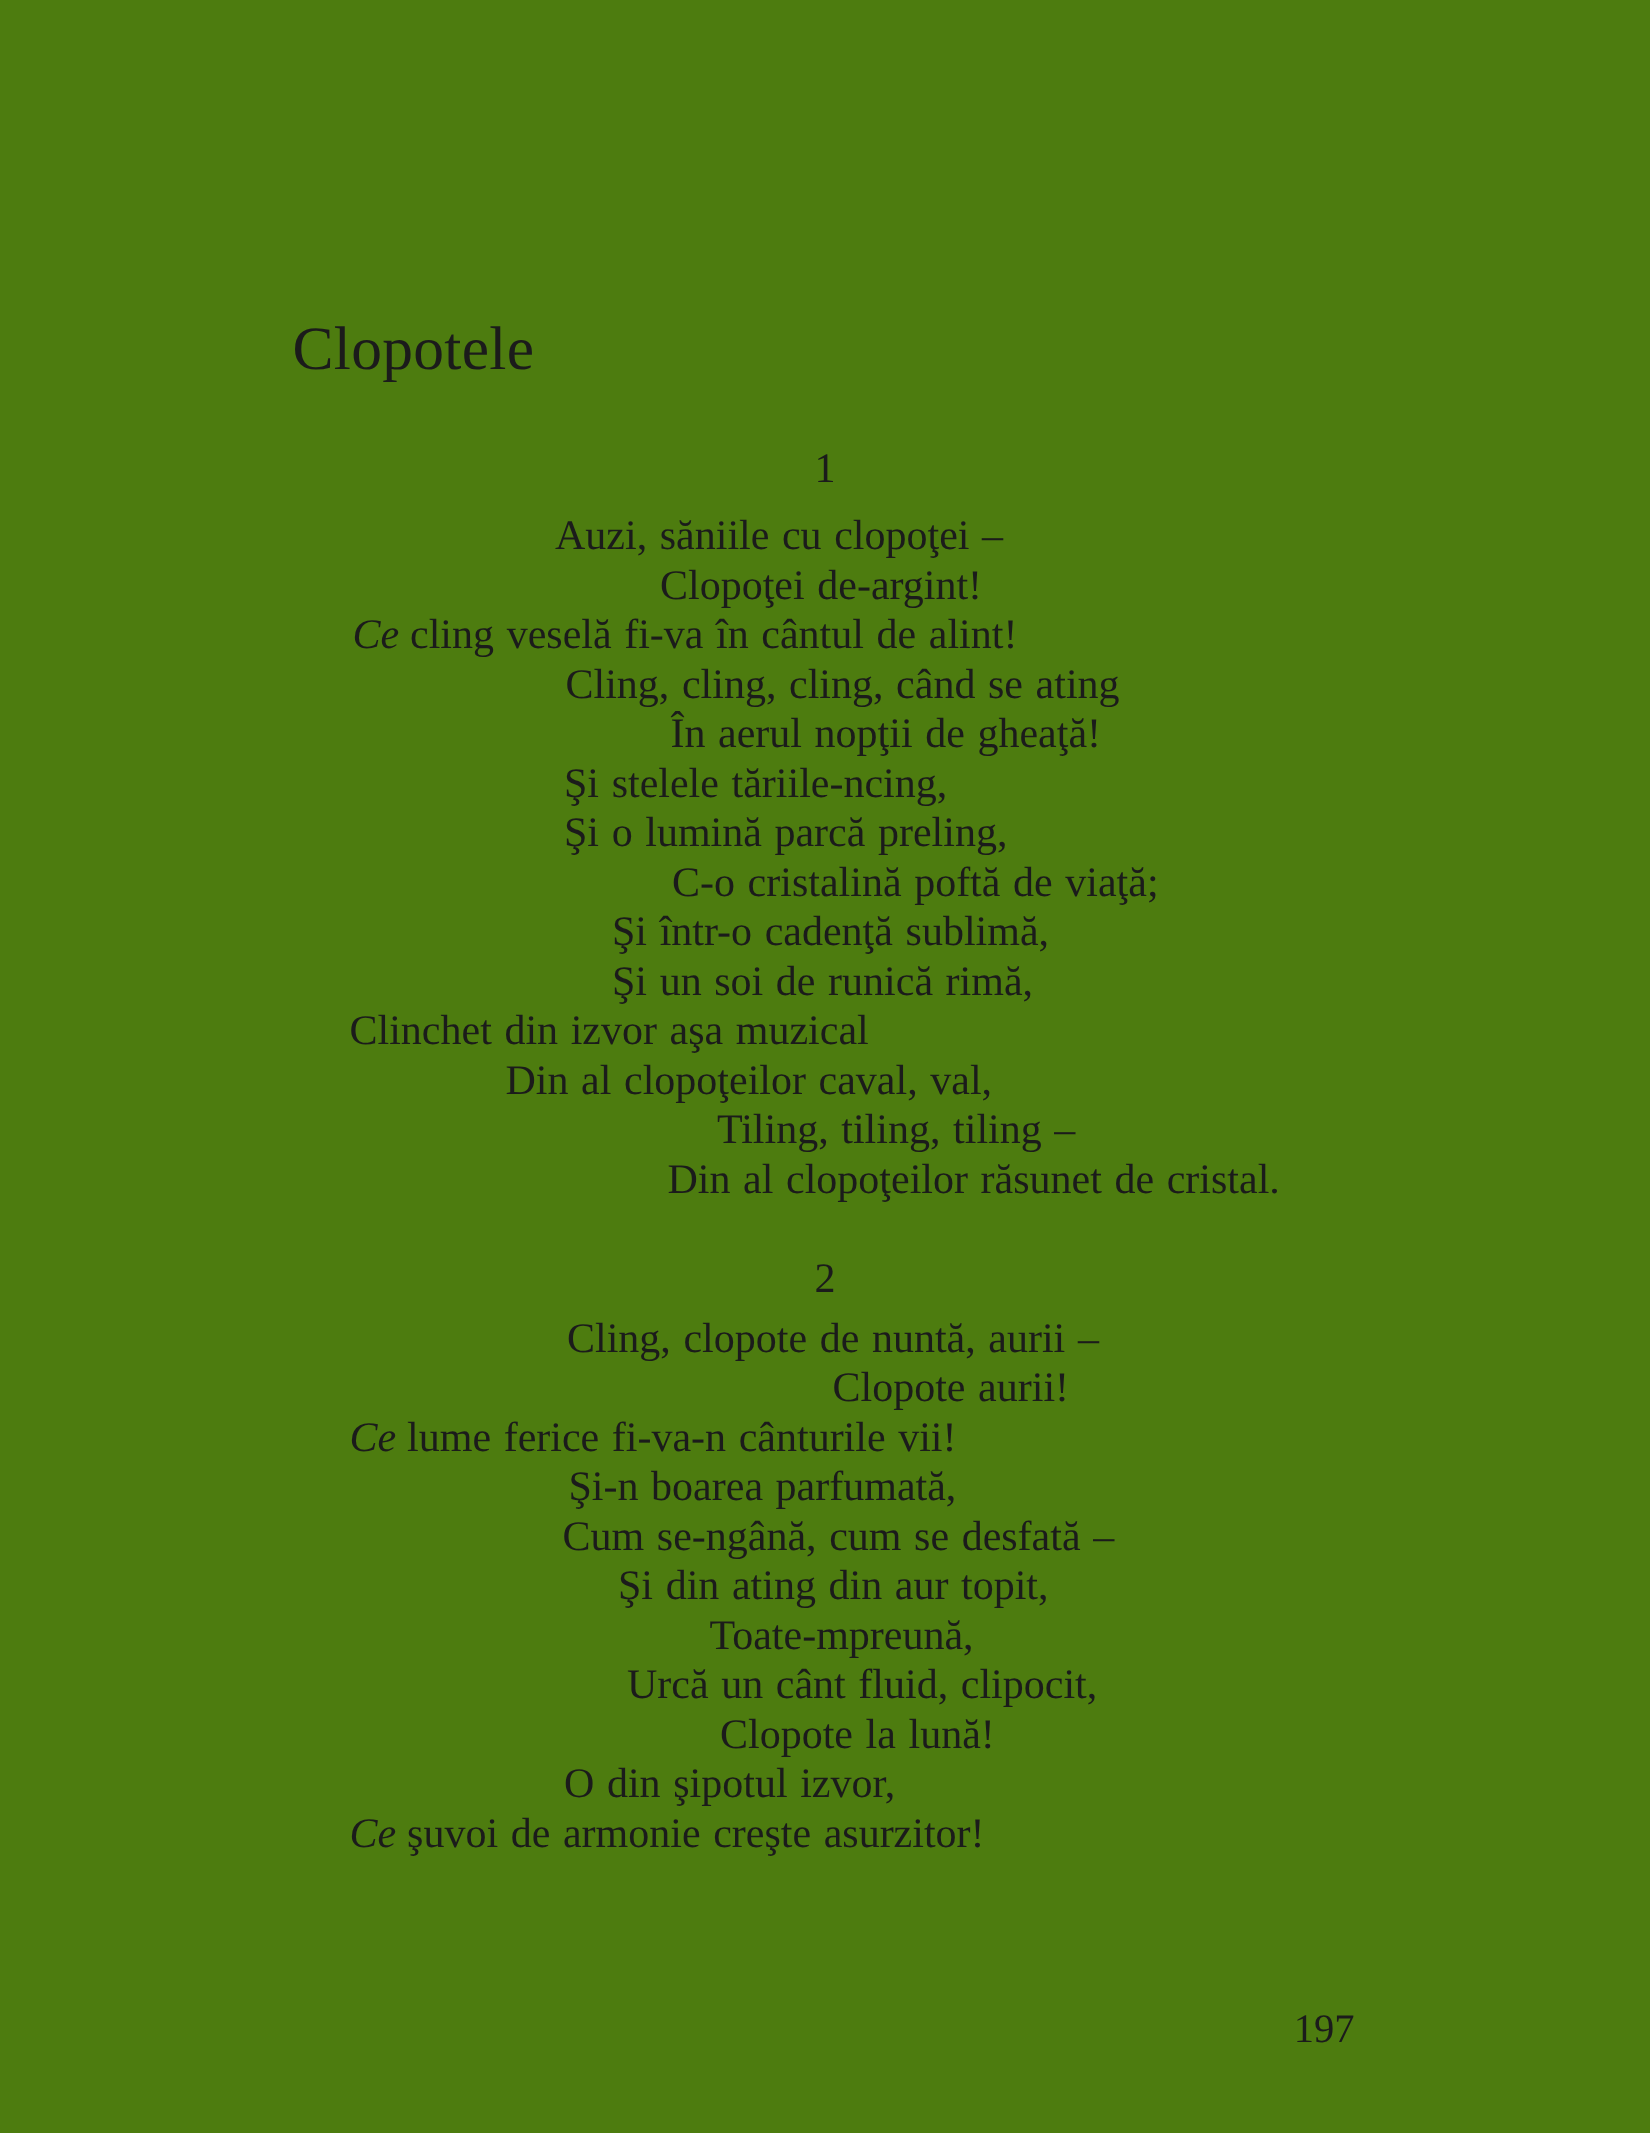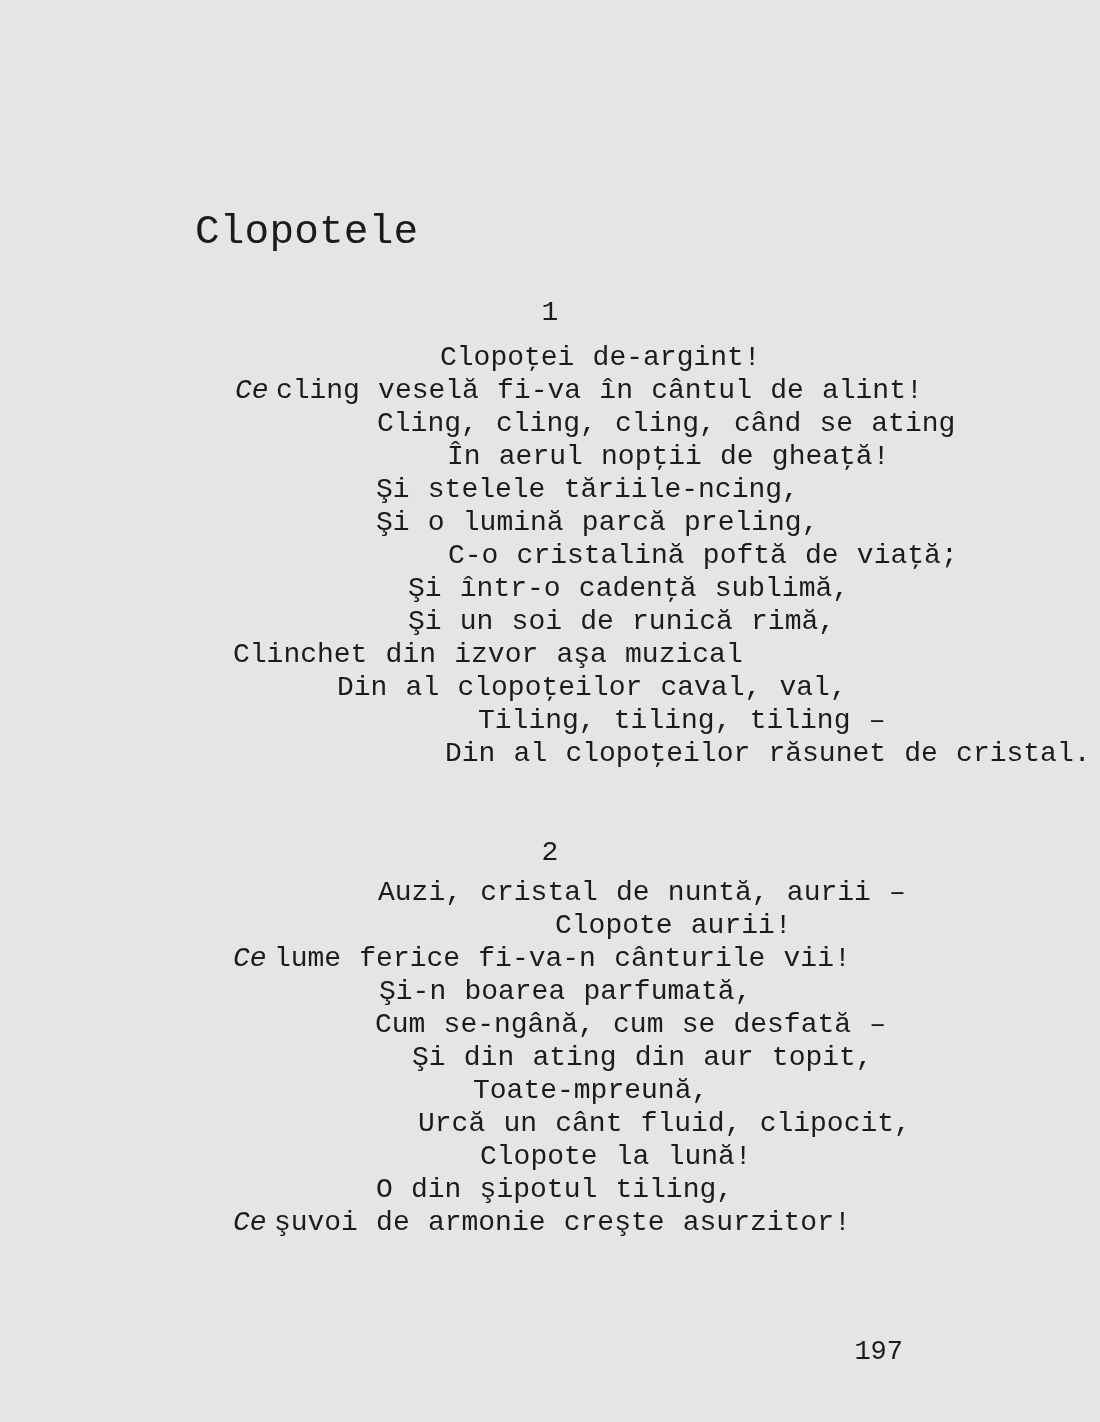--- a/index.html
+++ b/index.html
@@ -1,22 +1,22 @@
 <!DOCTYPE html>
 <html><head>
 <meta charset="utf-8">
 <style>
   html, body { margin: 0; padding: 0; background: #ffffff; }
   .sheet {
     position: relative;
     width: 1100px;
     height: 1422px;
-    background: #e5e5e5;
+    background: #4d7c0f;
     color: #1b1b1b;
-    font-family: Liberation Mono, monospace;
+    font-family: Liberation Serif, serif;
     overflow: hidden;
   }
   .title {
     position: absolute;
     left: 195px;
     top: 208px;
     margin: 0;
     font-size: 41px;
     font-weight: normal;
     line-height: 48px;
@@ -56,46 +56,47 @@
 </head>
 <body>
 
 <div class="sheet">
 
   <h1 class="title">Clopotele</h1>
 
   <div class="stanza-num" style="top:296px">1</div>
 
   <div class="stanza" style="top:341px">
+    <div class="line" style="padding-left:370px"><span>Auzi, săniile cu clopoţei –</span></div>
     <div class="line" style="padding-left:440px"><span>Clopoţei de-argint!</span></div>
     <div class="line" style="padding-left:235px"><i>Ce</i><span>cling veselă fi-va în cântul de alint!</span></div>
     <div class="line" style="padding-left:377px"><span>Cling, cling, cling, când se ating</span></div>
     <div class="line" style="padding-left:447px"><span>În aerul nopţii de gheaţă!</span></div>
     <div class="line" style="padding-left:376px"><span>Şi stelele tăriile-ncing,</span></div>
     <div class="line" style="padding-left:376px"><span>Şi o lumină parcă preling,</span></div>
     <div class="line" style="padding-left:448px"><span>C-o cristalină poftă de viaţă;</span></div>
     <div class="line" style="padding-left:408px"><span>Şi într-o cadenţă sublimă,</span></div>
     <div class="line" style="padding-left:408px"><span>Şi un soi de runică rimă,</span></div>
     <div class="line" style="padding-left:233px"><span>Clinchet din izvor aşa muzical</span></div>
     <div class="line" style="padding-left:337px"><span>Din al clopoţeilor caval, val,</span></div>
     <div class="line" style="padding-left:478px"><span>Tiling, tiling, tiling –</span></div>
     <div class="line" style="padding-left:445px"><span>Din al clopoţeilor răsunet de cristal.</span></div>
   </div>
 
   <div class="stanza-num" style="top:836px">2</div>
 
   <div class="stanza" style="top:876px">
-    <div class="line" style="padding-left:378px"><span>Auzi, cristal de nuntă, aurii –</span></div>
+    <div class="line" style="padding-left:378px"><span>Cling, clopote de nuntă, aurii –</span></div>
     <div class="line" style="padding-left:555px"><span>Clopote aurii!</span></div>
     <div class="line" style="padding-left:233px"><i>Ce</i><span>lume ferice fi-va-n cânturile vii!</span></div>
     <div class="line" style="padding-left:379px"><span>Şi-n boarea parfumată,</span></div>
     <div class="line" style="padding-left:375px"><span>Cum se-ngână, cum se desfată –</span></div>
     <div class="line" style="padding-left:412px"><span>Şi din ating din aur topit,</span></div>
     <div class="line" style="padding-left:473px"><span>Toate-mpreună,</span></div>
     <div class="line" style="padding-left:418px"><span>Urcă un cânt fluid, clipocit,</span></div>
     <div class="line" style="padding-left:480px"><span>Clopote la lună!</span></div>
-    <div class="line" style="padding-left:376px"><span>O din şipotul tiling,</span></div>
+    <div class="line" style="padding-left:376px"><span>O din şipotul izvor,</span></div>
     <div class="line" style="padding-left:233px"><i>Ce</i><span>şuvoi de armonie creşte asurzitor!</span></div>
   </div>
 
   <div class="folio">197</div>
 
 </div>
 
 </body></html>

